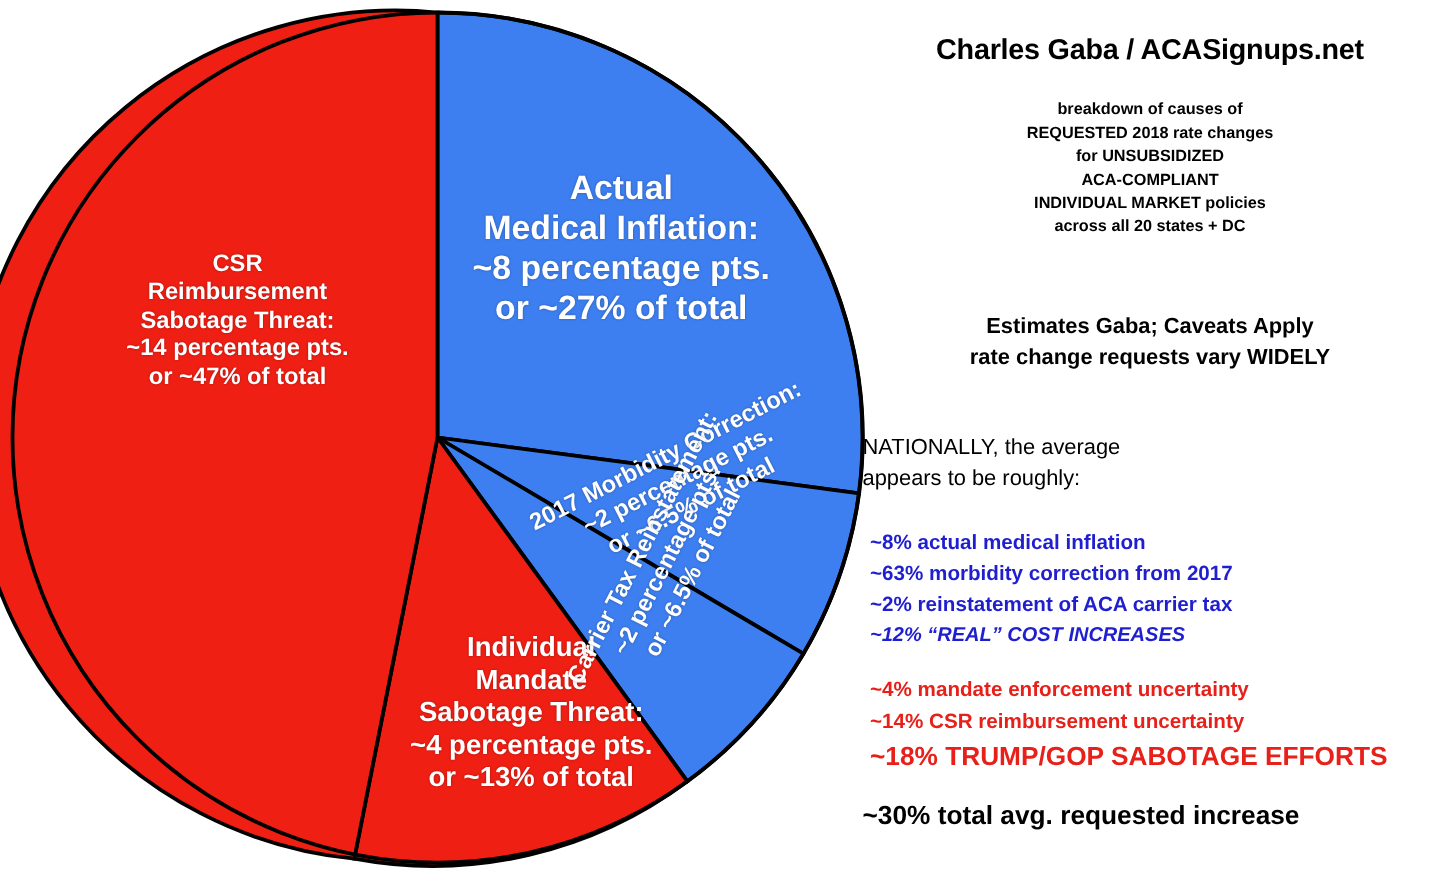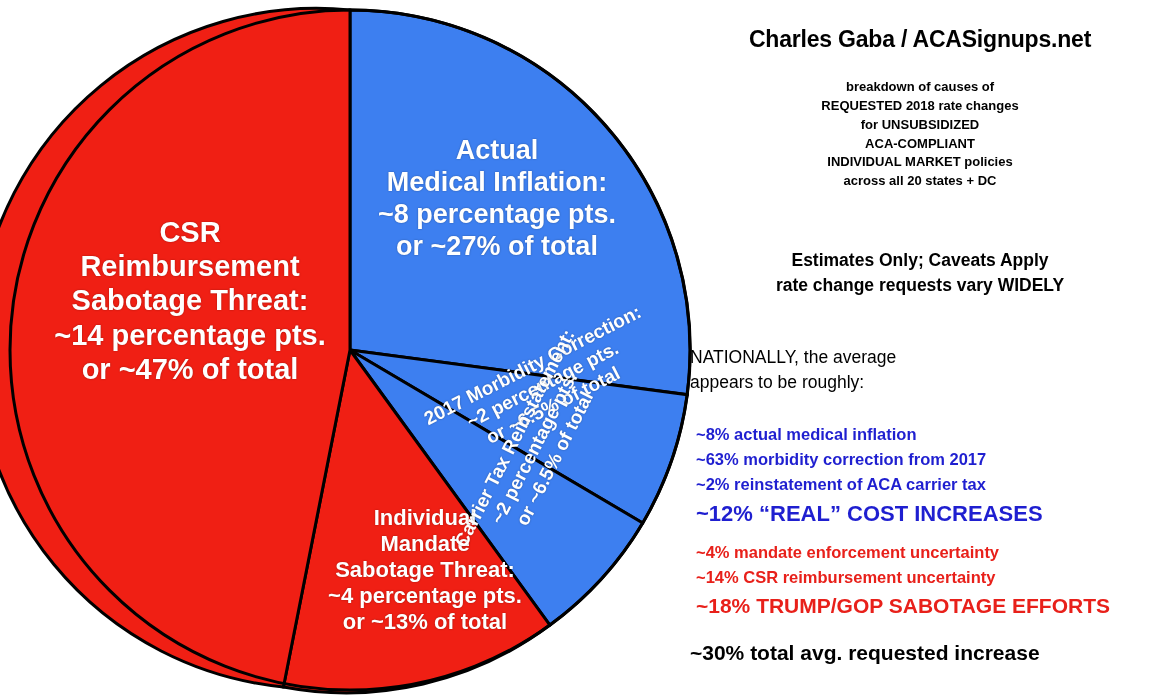--- a/index.html
+++ b/index.html
@@ -39,23 +39,23 @@
     color: #ffffff;
     text-align: center;
     font-weight: bold;
     line-height: 1.18;
     text-shadow: 0 0 2px rgba(0,0,0,0.35);
     pointer-events: none;
     white-space: pre-line;
   }
   #label-csr {
     left: 30px;
-    top: 215px;
+    top: 201px;
     width: 320px;
-    font-size: 29px;
+    font-size: 19px;
   }
   #label-medical {
     left: 352px;
     top: 135px;
     width: 290px;
     font-size: 27px;
   }
   #label-mandate {
     left: 300px;
     top: 505px;
@@ -137,22 +137,23 @@
     position: absolute;
     top: 422px;
     left: 6px;
     width: 454px;
     color: #1f1fd0;
     font-size: 16.5px;
     font-weight: bold;
     line-height: 1.52;
   }
   #blue-list .total {
-    font-size: 22px;
-    font-weight: bold;
+    font-size: 16px;
+    font-weight: bold;
+    font-style: italic;
   }
   #red-list {
     position: absolute;
     top: 540px;
     left: 6px;
     width: 454px;
     color: #e8201a;
     font-size: 16.5px;
     font-weight: bold;
     line-height: 1.52;
@@ -228,21 +229,21 @@
       <div>
         <span class="em">REQUESTED</span><span> 2018 rate changes</span>
       </div>
       <div>for UNSUBSIDIZED</div>
       <div>ACA-COMPLIANT</div>
       <div>INDIVIDUAL MARKET policies</div>
       <div>across all 20 states + DC</div>
     </div>
 
     <div id="caveats-block">
-      <div>Estimates Only; Caveats Apply</div>
+      <div>Estimates Gaba; Caveats Apply</div>
       <div>rate change requests vary WIDELY</div>
     </div>
 
     <div id="nationally-block">
       <div>NATIONALLY, the average</div>
       <div>appears to be roughly:</div>
     </div>
 
     <div id="blue-list">
       <div>~8% actual medical inflation</div>

